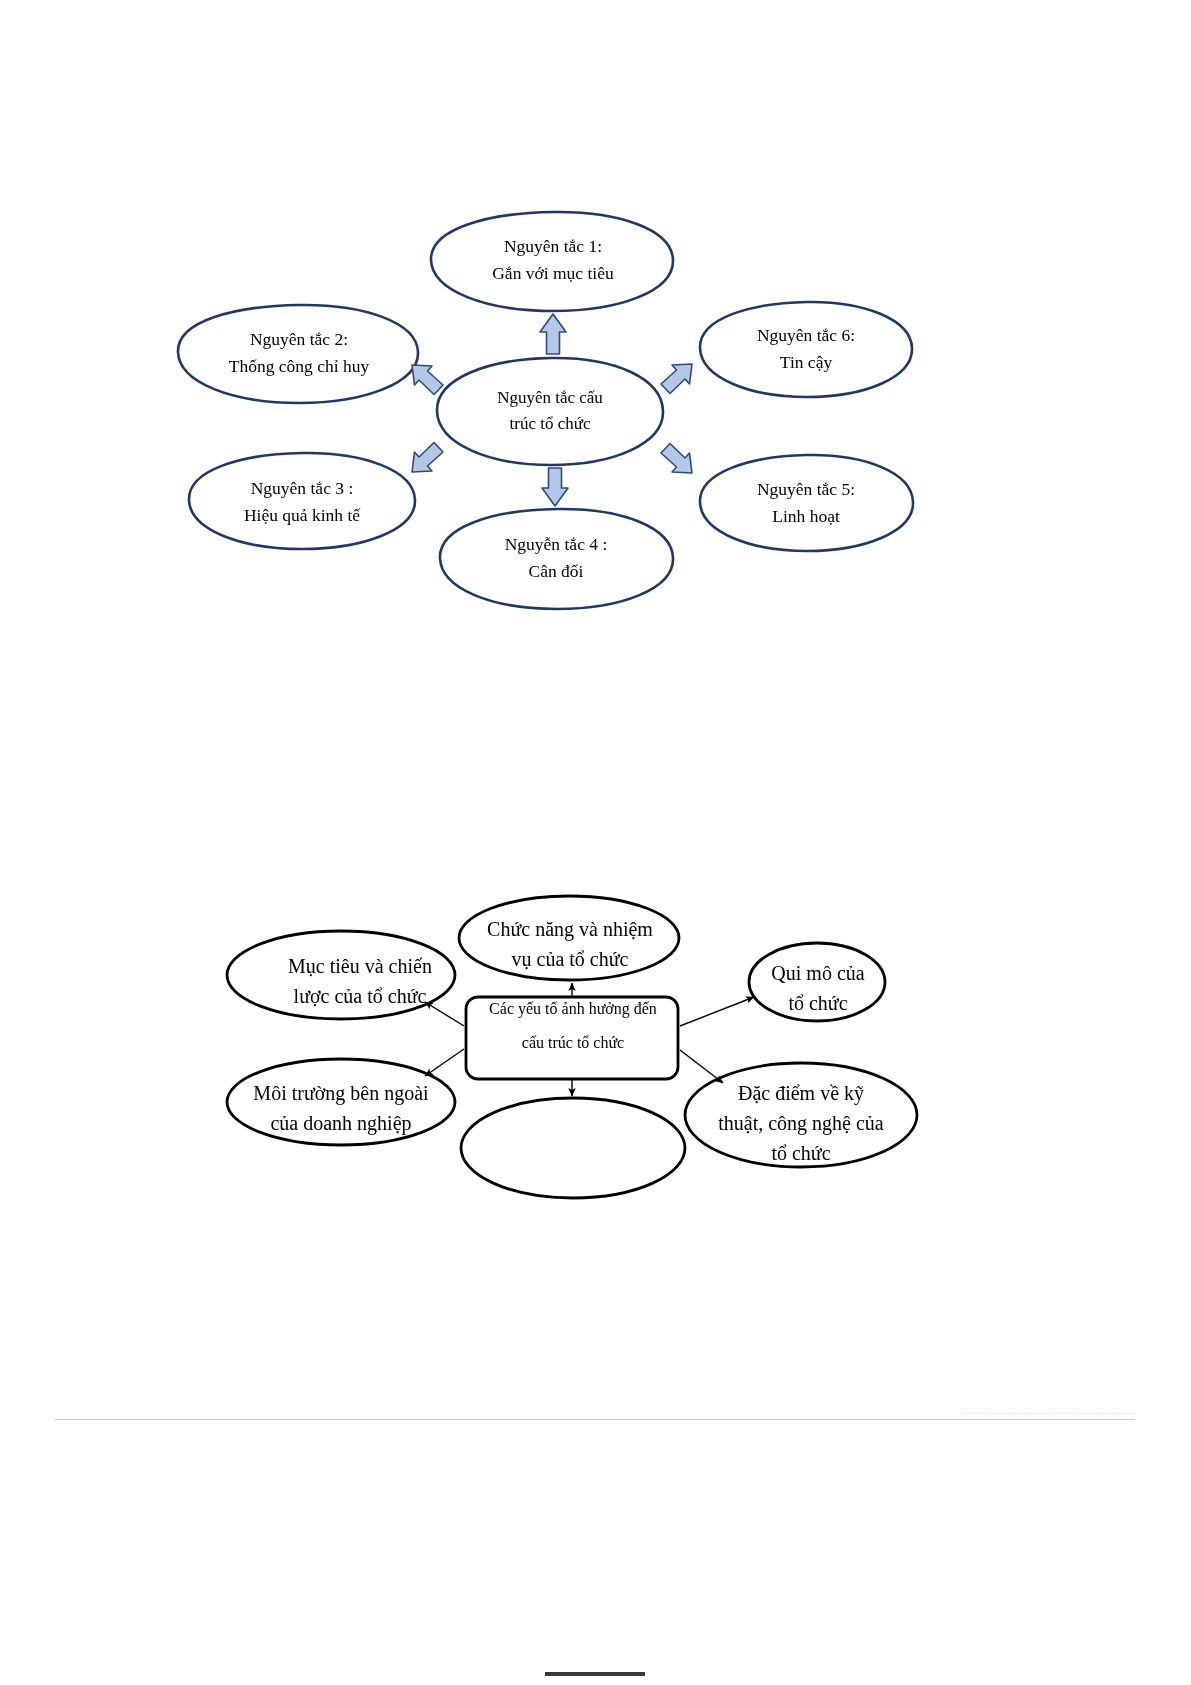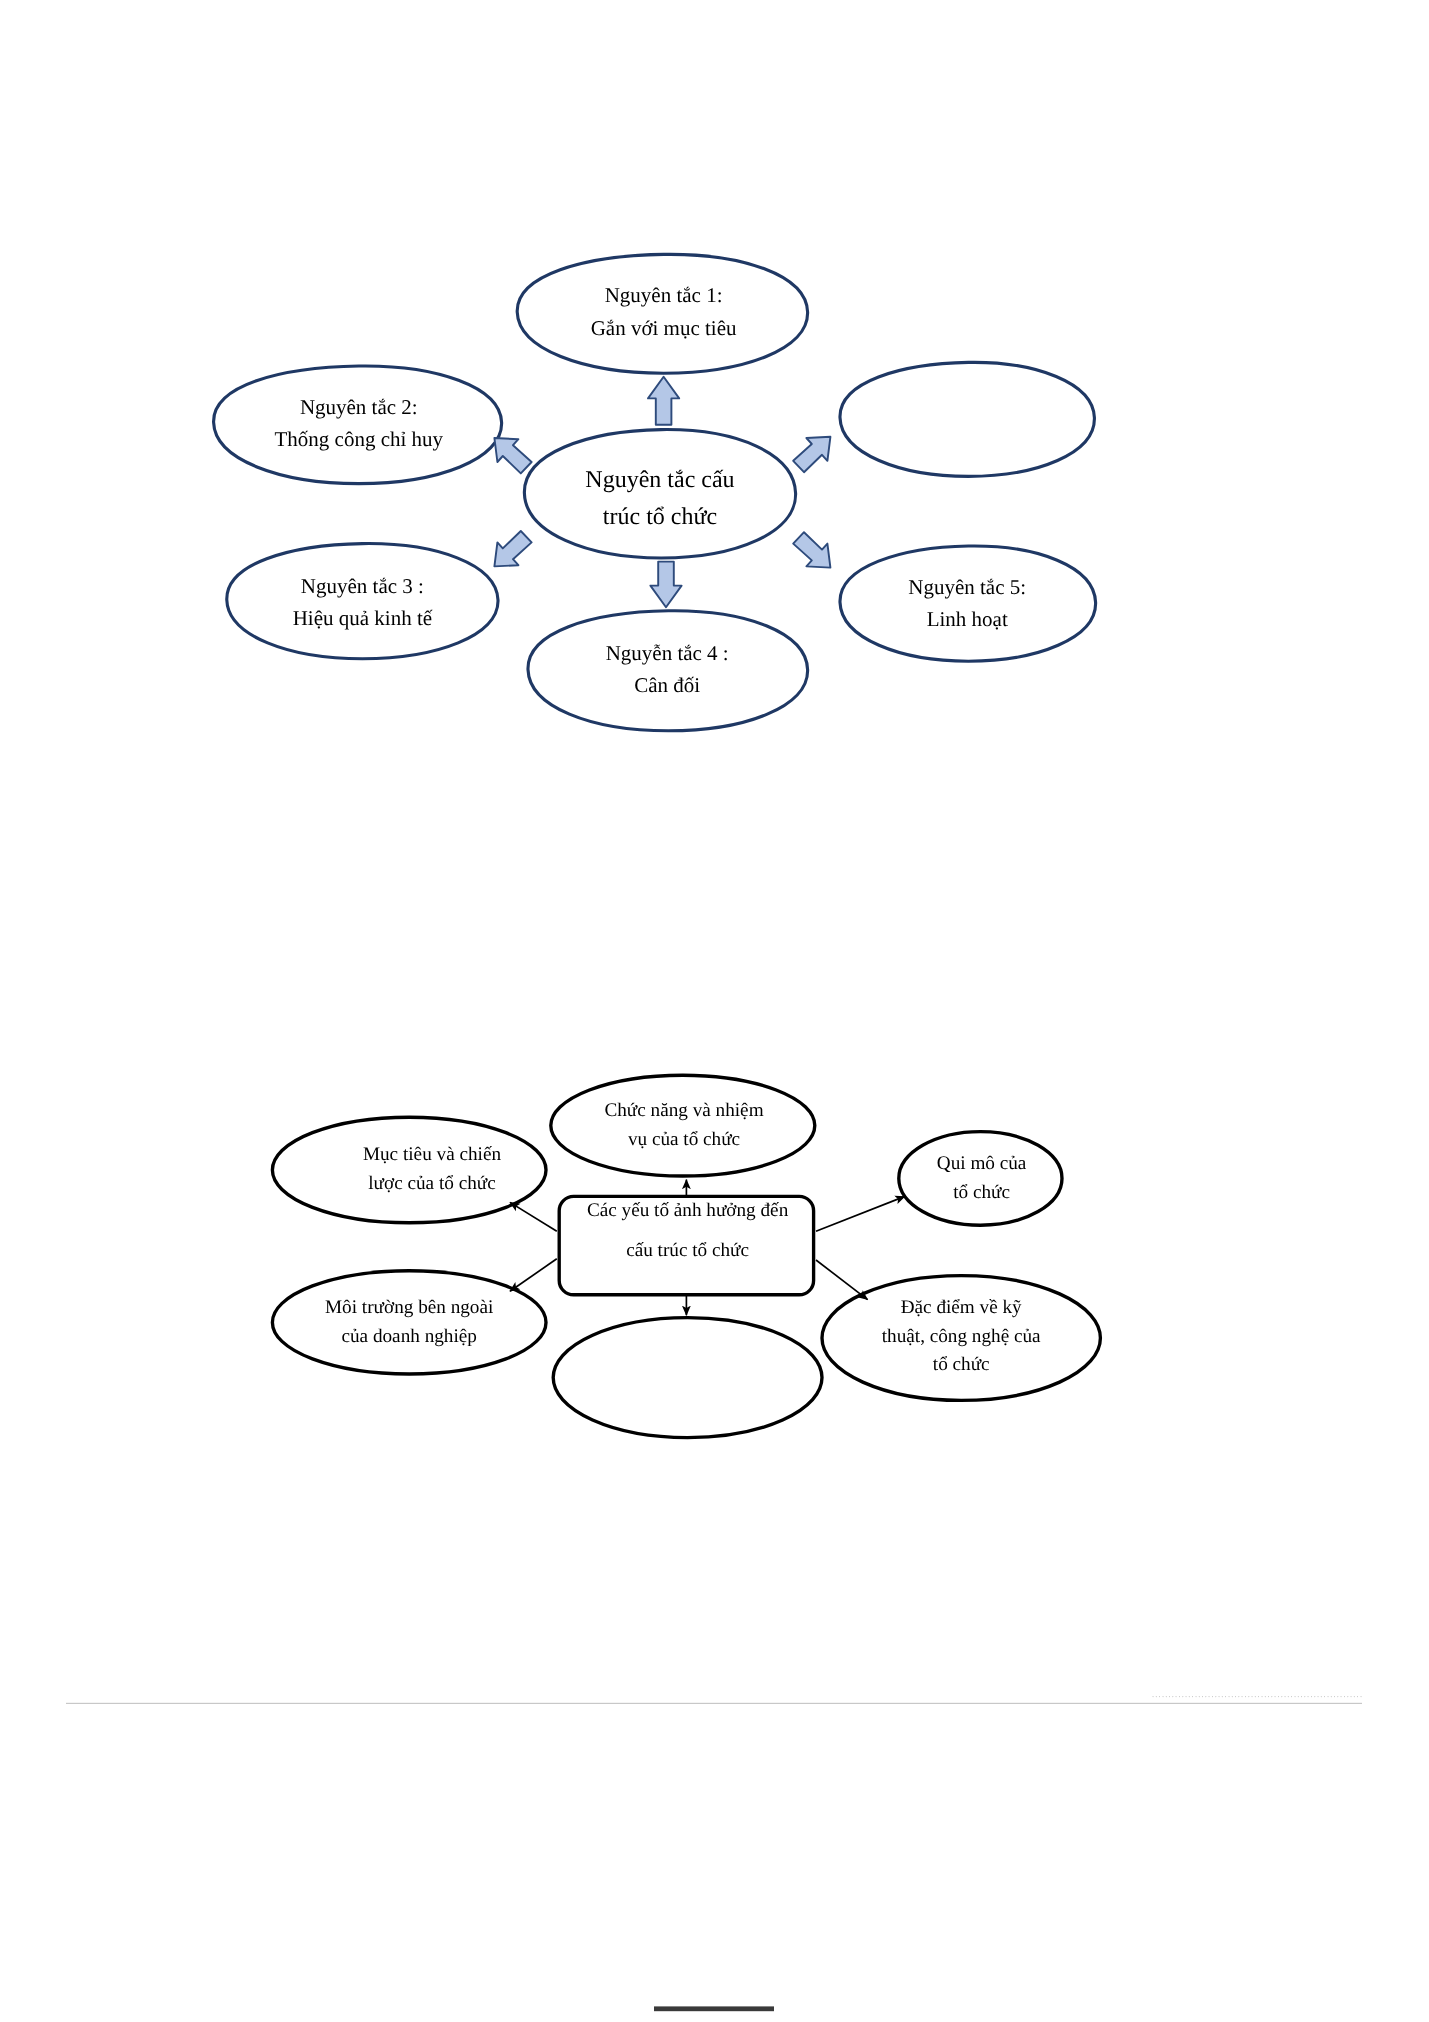--- a/index.html
+++ b/index.html
@@ -39,22 +39,22 @@
 
   .node-label {
     position: absolute;
     text-align: center;
     color: #000000;
     line-height: 1.55;
     white-space: pre-line;
     pointer-events: none;
   }
   .d1-label { font-size: 17.5px; }
-  .d1-center-label { font-size: 20px; text-align: center; }
-  .d2-label { font-size: 16px; line-height: 1.5; }
+  .d1-center-label { font-size: 17px; text-align: center; }
+  .d2-label { font-size: 20px; line-height: 1.5; }
   .d2-center-label { font-size: 16px; line-height: 2.1; }
 
   .footer-rule {
     position: absolute;
     left: 55px;
     top: 1419px;
     width: 1080px;
     height: 0;
     border-top: 1px solid #c8c8c8;
   }
@@ -124,20 +124,22 @@
         <path d="M412 322 L 432 321 L 427.5 316 L 443 302 L 434 292.5 L 419 307 L 414.5 302 Z"></path>
 
         <path d="M692 323 L 672 322 L 676.5 317 L 661 303 L 670 293.5 L 685 308 L 689.5 303 Z"></path>
       </g>
     </svg>
 
     <div class="node-label d1-label" style="left:431px; top:83px; width:244px;">Nguyên tắc 1:
 Gắn với mục tiêu</div>
     <div class="node-label d1-label" style="left:176px; top:176px; width:246px;">Nguyên tắc 2:
 Thống công chỉ huy</div>
+    <div class="node-label d1-label" style="left:699px; top:172px; width:214px;">Nguyên tắc 6:
+Tin cậy</div>
     <div class="node-label d1-center-label" style="left:436px; top:235px; width:228px;">Nguyên tắc cấu
 trúc tổ chức</div>
     <div class="node-label d1-label" style="left:187px; top:325px; width:230px;">Nguyên tắc 3 :
 Hiệu quả kinh tế</div>
     <div class="node-label d1-label" style="left:699px; top:326px; width:214px;">Nguyên tắc 5:
 Linh hoạt</div>
     <div class="node-label d1-label" style="left:438px; top:381px; width:236px;">Nguyễn tắc 4 :
 Cân đối</div>
   </div>
 

